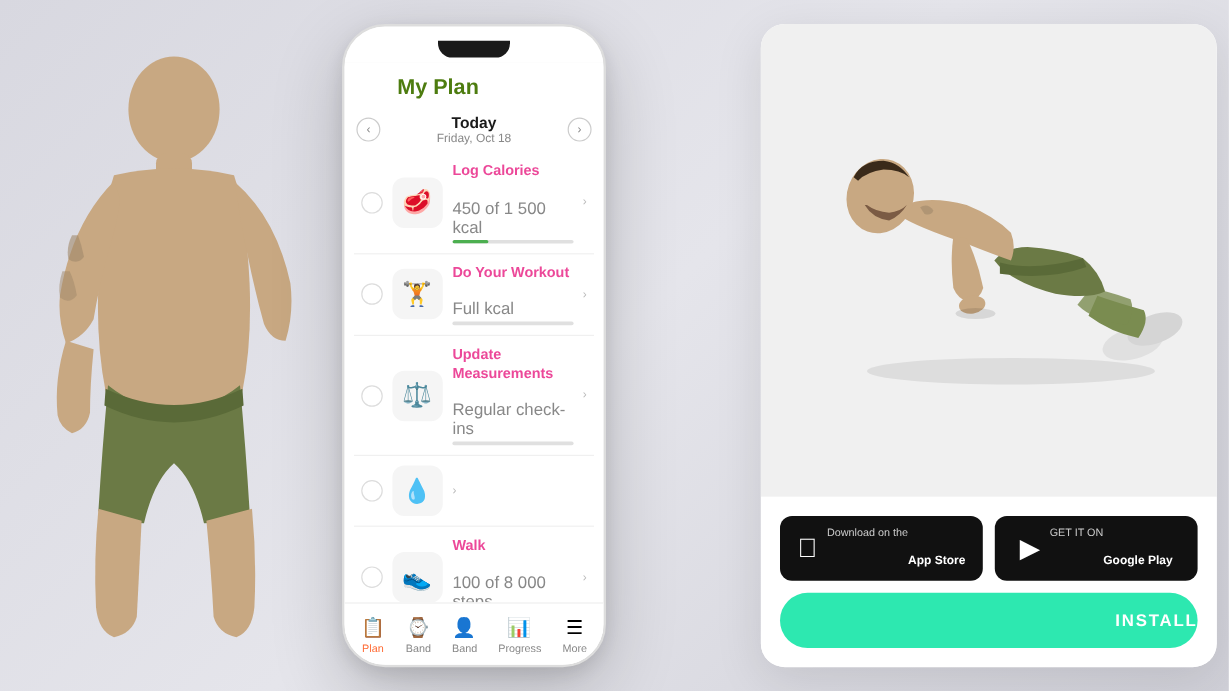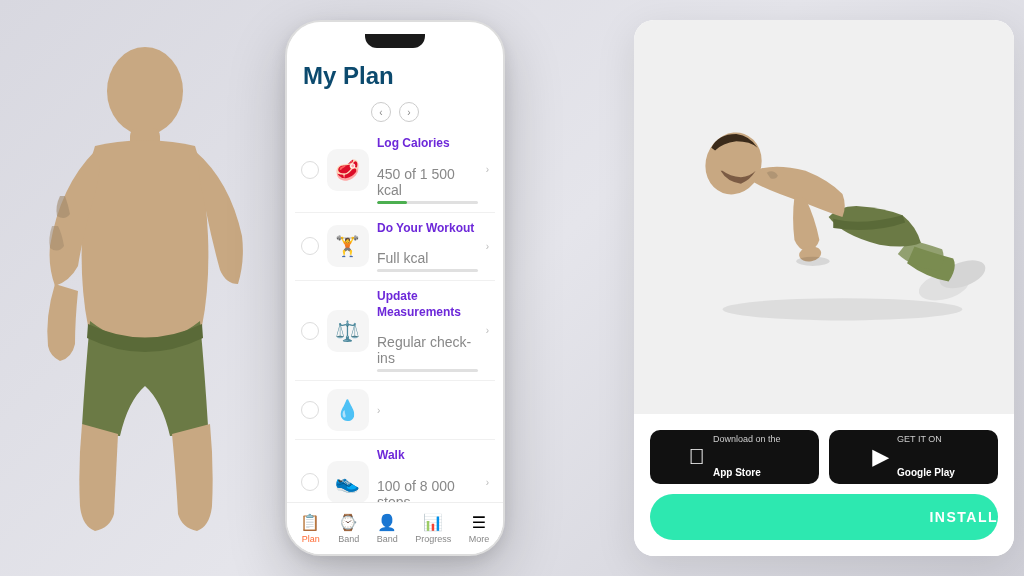--- a/index.html
+++ b/index.html
@@ -62,23 +62,24 @@
       background: #fff;
       display: flex;
       flex-direction: column;
       padding: 0;
       overflow: hidden;
     }
     .phone-header {
       padding: 10px 16px 6px;
     }
     .phone-header-title {
-      font-size: 24px;
+      font-size: 18px;
       font-weight: 700;
-      color: #0c4a6e;
+      color: #4d7c0f;
+      margin-left: 28px;
     }
     .date-nav {
       display: flex;
       align-items: center;
       justify-content: center;
       padding: 6px 10px;
       gap: 8px;
     }
     .date-nav-arrow {
       width: 20px;
@@ -136,21 +137,21 @@
       align-items: center;
       justify-content: center;
       font-size: 20px;
     }
     .plan-item-content {
       flex: 1;
     }
     .plan-item-title {
       font-size: 12px;
       font-weight: 600;
-      color: #6d28d9;
+      color: #ec4899;
       line-height: 1.3;
     }
     .plan-item-sub {
       font-size: 14px;
       color: #888;
       margin-top: 14px;
     }
     .plan-item-progress {
       height: 3px;
       background: #e0e0e0;
@@ -238,21 +239,21 @@
       justify-content: center;
       gap: 8px;
       cursor: pointer;
     }
     .store-btn-icon {
       font-size: 22px;
       color: #fff;
     }
     .store-btn-text {
       display: flex;
-      flex-direction: column;
+      flex-direction: row;
     }
     .store-btn-top {
       font-size: 9px;
       color: #ccc;
       line-height: 1.1;
     }
     .store-btn-bottom {
       font-size: 10px;
       font-weight: 600;
       color: #fff;
@@ -323,20 +324,24 @@
     <div class="phone-outer">
       <div class="phone-notch-area">
         <div class="phone-notch"></div>
       </div>
       <div class="phone-screen">
         <div class="phone-header">
           <div class="phone-header-title">My Plan</div>
         </div>
         <div class="date-nav">
           <div class="date-nav-arrow">‹</div>
+          <div class="date-center">
+            <div class="date-today">Today</div>
+            <div class="date-sub">Friday, Oct 18</div>
+          </div>
           <div class="date-nav-arrow">›</div>
         </div>
         <div class="plan-items" id="plan-items-container">
         <div class="plan-item">
       <div class="plan-item-check"></div>
       <div class="plan-item-icon">🥩</div>
       <div class="plan-item-content">
         <div class="plan-item-title">Log Calories</div>
         <div class="plan-item-sub">450 of 1 500 kcal</div>
         <div class="plan-item-progress">

